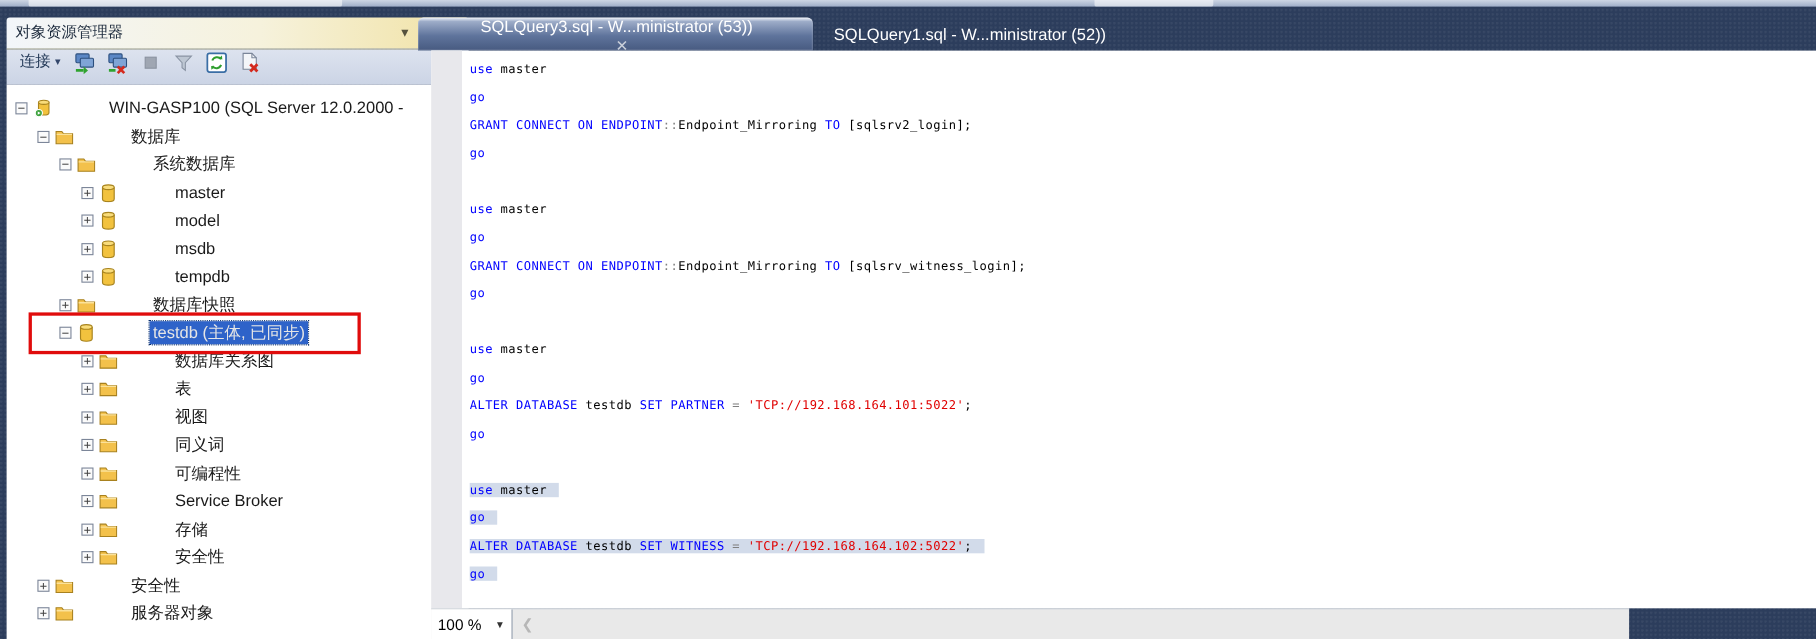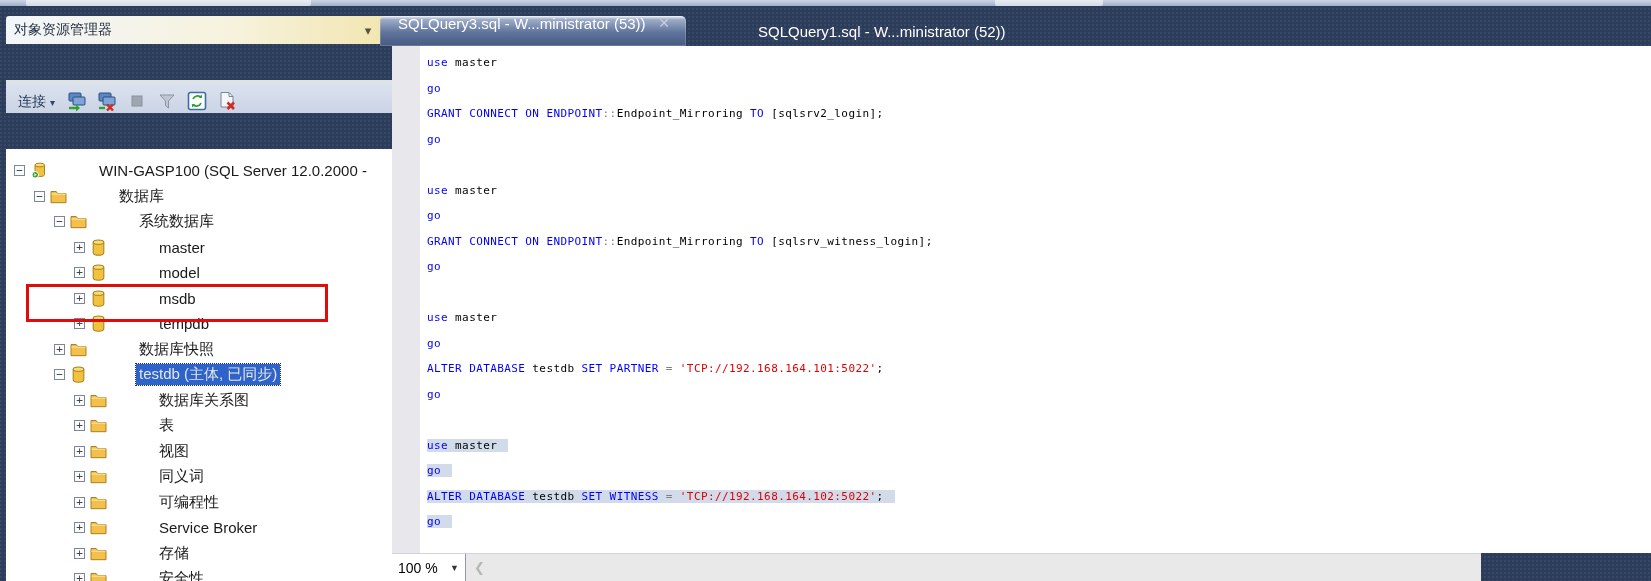--- a/index.html
+++ b/index.html
@@ -12,31 +12,31 @@
     background-image:radial-gradient(circle at 1px 1px, rgba(255,255,255,0.055) 1px, transparent 1.4px);
     background-size:4px 4px;
   }
 
   
   .topstrip { position:absolute; left:0; top:0; width:1651px; height:6px;
     background:linear-gradient(180deg,#CDD6E4,#9FAEC8); }
   .topstrip .sliver { position:absolute; top:0; height:6px; background:rgba(255,255,255,0.55); border-radius:0 0 2px 2px; }
 
   
-  .oe { position:absolute; left:6px; top:16px; width:420px; bottom:0; display:flex; flex-direction:column;gap:36px; }
+  .oe { position:absolute; left:6px; top:16px; width:420px; bottom:0; display:flex; flex-direction:column; }
   .oe-title {
     height:28px; flex:0 0 28px; display:flex; align-items:center;
     background:linear-gradient(90deg,#F3F6FA 0%,#F6F2DC 55%,#F1E2A4 100%);
     border-radius:3px 3px 0 0; padding:0 8px; color:#1C2A3C; font-size:14px;
   }
   .oe-title .spacer { flex:1; }
   .oe-title .tbtn { width:20px; height:20px; display:flex; align-items:center; justify-content:center;
     color:#55523E; font-size:13px; cursor:default; }
   .oe-toolbar {
-    height:33px; flex:0 0 33px; display:flex; align-items:flex-end; gap:6px;
+    height:33px; flex:0 0 33px; display:flex; align-items:flex-start; gap:6px;
     background:linear-gradient(180deg,#DDE3EF 0%,#CBD4E5 100%); padding:0 8px;
     border-top:1px solid #E8E4C8;
   }
   .connect-btn { display:flex; align-items:center; gap:4px; color:#243A58; font-size:14px; padding:2px 4px; }
   .connect-btn .dd { font-size:10px; color:#33476B; }
   .tb-icon { width:24px; height:24px; display:flex; align-items:center; justify-content:center; }
   .oe-tree { flex:1; background:#FFFFFF; position:relative; overflow:hidden; padding-top:9px; }
 
   .trow { height:25.5px; display:flex; align-items:center; white-space:nowrap; }
   .exp { width:11px; height:11px; flex:0 0 11px; border:1px solid #7C8699; background:#FBFBFB;
@@ -45,24 +45,25 @@
   .ticon { width:17px; height:17px; flex:0 0 17px; margin-right:5px; display:flex; align-items:center; justify-content:center; }
   .tlabel { font-size:15px; color:#1A1A1A; padding:1px 3px;margin-left:44px; }
   .tlabel.sel { background:var(--c-tree-sel,#2E63C9); color:#e5e5e5; outline:1px dotted #0A2F6B; }
 
   .red-annotation { position:absolute; left:26px; top:284px; width:302px; height:38px;
     border:3px solid var(--c-annot,#E00C0C); z-index:30; pointer-events:none; }
 
   
   .tab { position:absolute; top:16px; height:30px; display:flex; align-items:center; color:#FFFFFF; font-size:15px; }
   .tab.active {
-    left:380px; width:306px; padding:0 16px 16px 18px; justify-content:space-between;
+    left:380px; width:359px; padding:0 16px 16px 18px; justify-content:space-between;
     border-radius:5px 5px 0 0;
     background:linear-gradient(180deg,#EFF3F9 0%,#9DACC8 12%,#5F749C 55%,#475A80 100%);
     box-shadow:inset 0 0 0 1px rgba(255,255,255,0.18);
+    flex-direction:column;
   }
   .tab.active .close { color:#C9CFDA; font-size:14px; margin-left:10px; }
   .tab.inactive { left:758px; }
 
   .editor { position:absolute; left:392px; top:46px; width:1259px; height:507px; background:#FFFFFF; }
   .gutter { position:absolute; left:0; top:0; width:28px; height:100%; background:#E8E8EC; }
   .code { position:absolute; left:28px; top:0; right:0; bottom:0; padding:4px 0 0 7px;
     font-family:"DejaVu Sans Mono","Liberation Mono",monospace; font-size:11px; letter-spacing:0.4px;
     line-height:25.5px; white-space:pre; }
   .cline { height:25.5px; }

